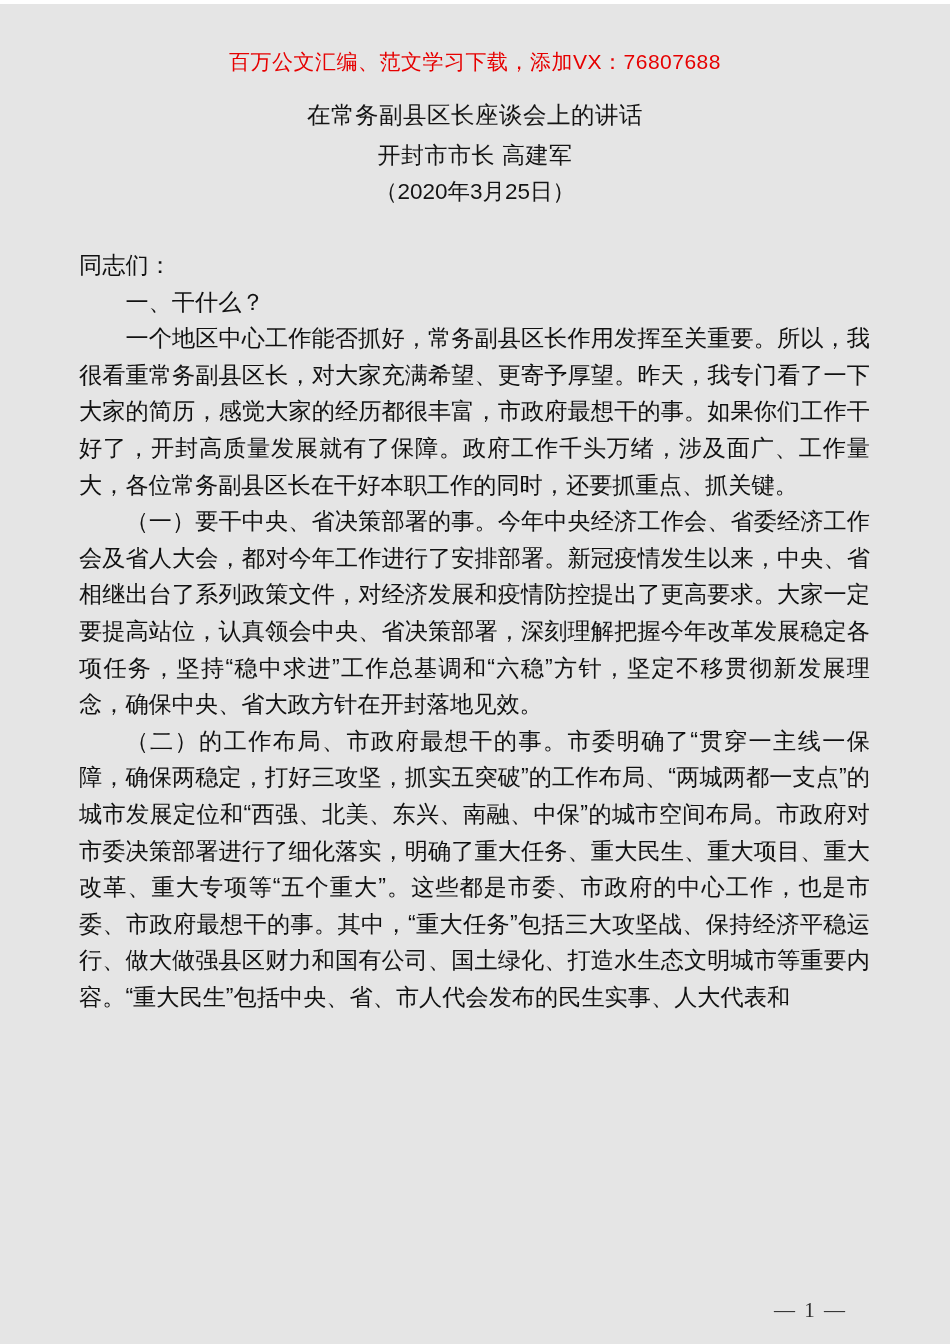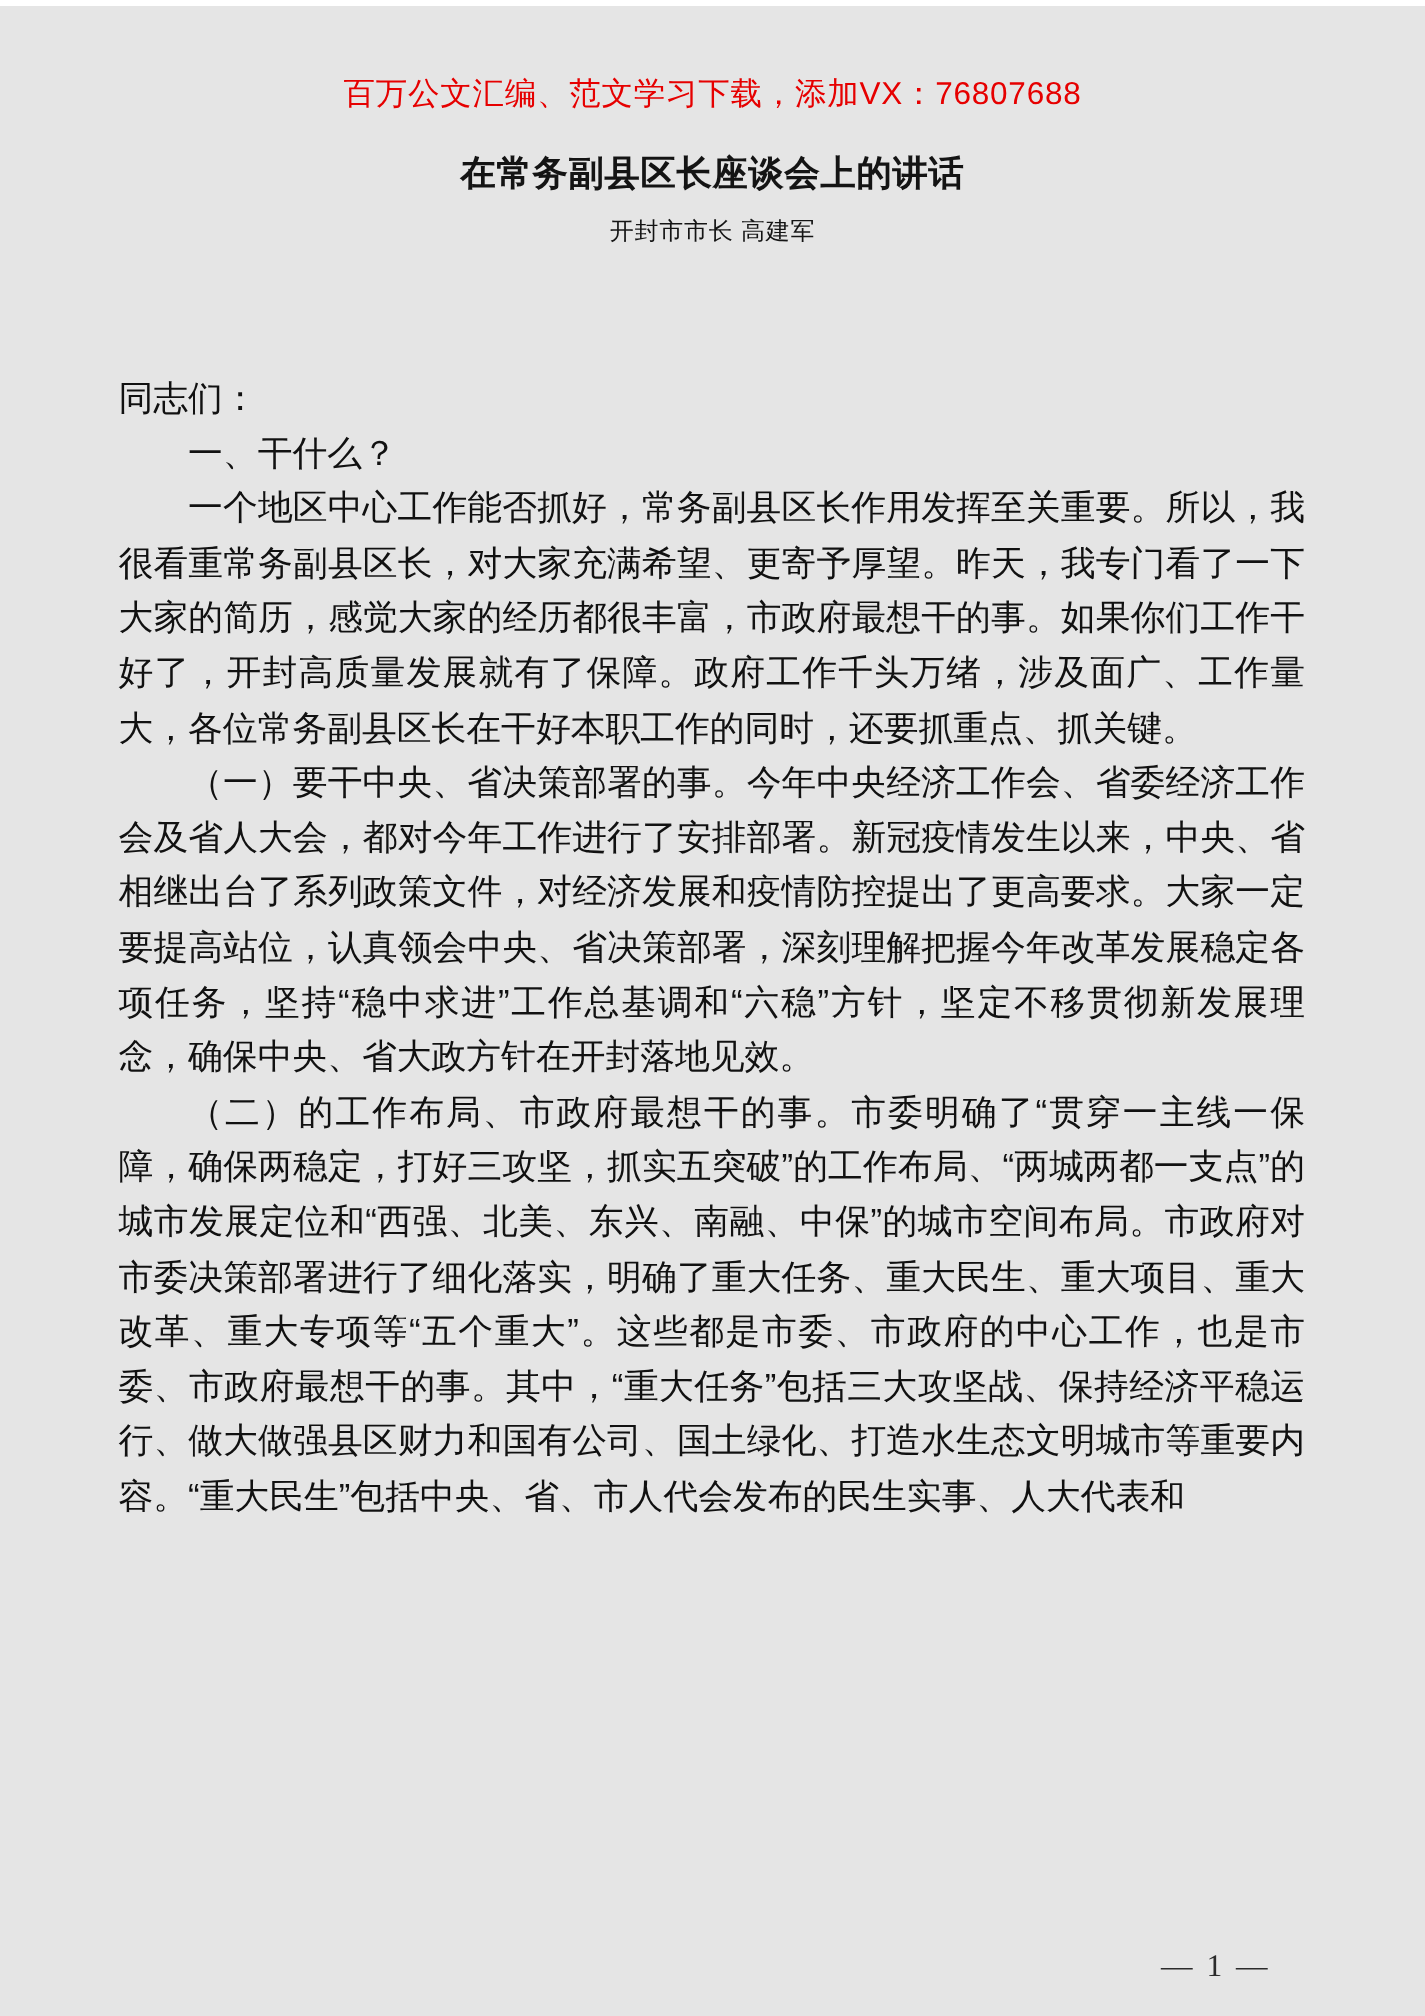--- a/index.html
+++ b/index.html
@@ -28,26 +28,26 @@
   .title-block {
     position: absolute;
     top: 96px;
     left: 0;
     width: 100%;
     text-align: center;
   }
   .doc-title {
     font-size: 23.5px;
     line-height: 30px;
-    font-weight: bold;
+    font-weight: normal;
     letter-spacing: 0.5px;
   }
   .doc-author {
     margin-top: 10px;
-    font-size: 16px;
+    font-size: 23px;
     line-height: 30px;
     letter-spacing: 0.5px;
   }
   .doc-date {
     margin-top: 7px;
     font-size: 22.5px;
     line-height: 30px;
   }
   .body-block {
     position: absolute;
@@ -84,20 +84,21 @@
 </head>
 <body>
 
 <div class="page">
 
   <div class="promo">百万公文汇编、范文学习下载，添加VX：76807688</div>
 
   <div class="title-block">
     <div class="doc-title">在常务副县区长座谈会上的讲话</div>
     <div class="doc-author">开封市市长 高建军</div>
+    <div class="doc-date">（2020年3月25日）</div>
   </div>
 
   <div class="body-block">
     <p class="salutation">同志们：</p>
     <p>一、干什么？</p>
     <p>一个地区中心工作能否抓好，常务副县区长作用发挥至关重要。所以，我很看重常务副县区长，对大家充满希望、更寄予厚望。昨天，我专门看了一下大家的简历，感觉大家的经历都很丰富，市政府最想干的事。如果你们工作干好了，开封高质量发展就有了保障。政府工作千头万绪，涉及面广、工作量大，各位常务副县区长在干好本职工作的同时，还要抓重点、抓关键。</p>
     <p><span class="bold-lead">（一）要干中央、省决策部署的事。</span><span>今年中央经济工作会、省委经济工作会及省人大会，都对今年工作进行了安排部署。新冠疫情发生以来，中央、省相继出台了系列政策文件，对经济发展和疫情防控提出了更高要求。大家一定要提高站位，认真领会中央、省决策部署，深刻理解把握今年改革发展稳定各项任务，坚持“稳中求进”工作总基调和“六稳”方针，坚定不移贯彻新发展理念，确保中央、省大政方针在开封落地见效。</span></p>
     <p><span class="bold-lead">（二）的工作布局、市政府最想干的事。</span><span>市委明确了“贯穿一主线一保障，确保两稳定，打好三攻坚，抓实五突破”的工作布局、“两城两都一支点”的城市发展定位和“西强、北美、东兴、南融、中保”的城市空间布局。市政府对市委决策部署进行了细化落实，明确了重大任务、重大民生、重大项目、重大改革、重大专项等“五个重大”。这些都是市委、市政府的中心工作，也是市委、市政府最想干的事。其中，“重大任务”包括三大攻坚战、保持经济平稳运行、做大做强县区财力和国有公司、国土绿化、打造水生态文明城市等重要内容。“重大民生”包括中央、省、市人代会发布的民生实事、人大代表和</span></p>
   </div>
 

